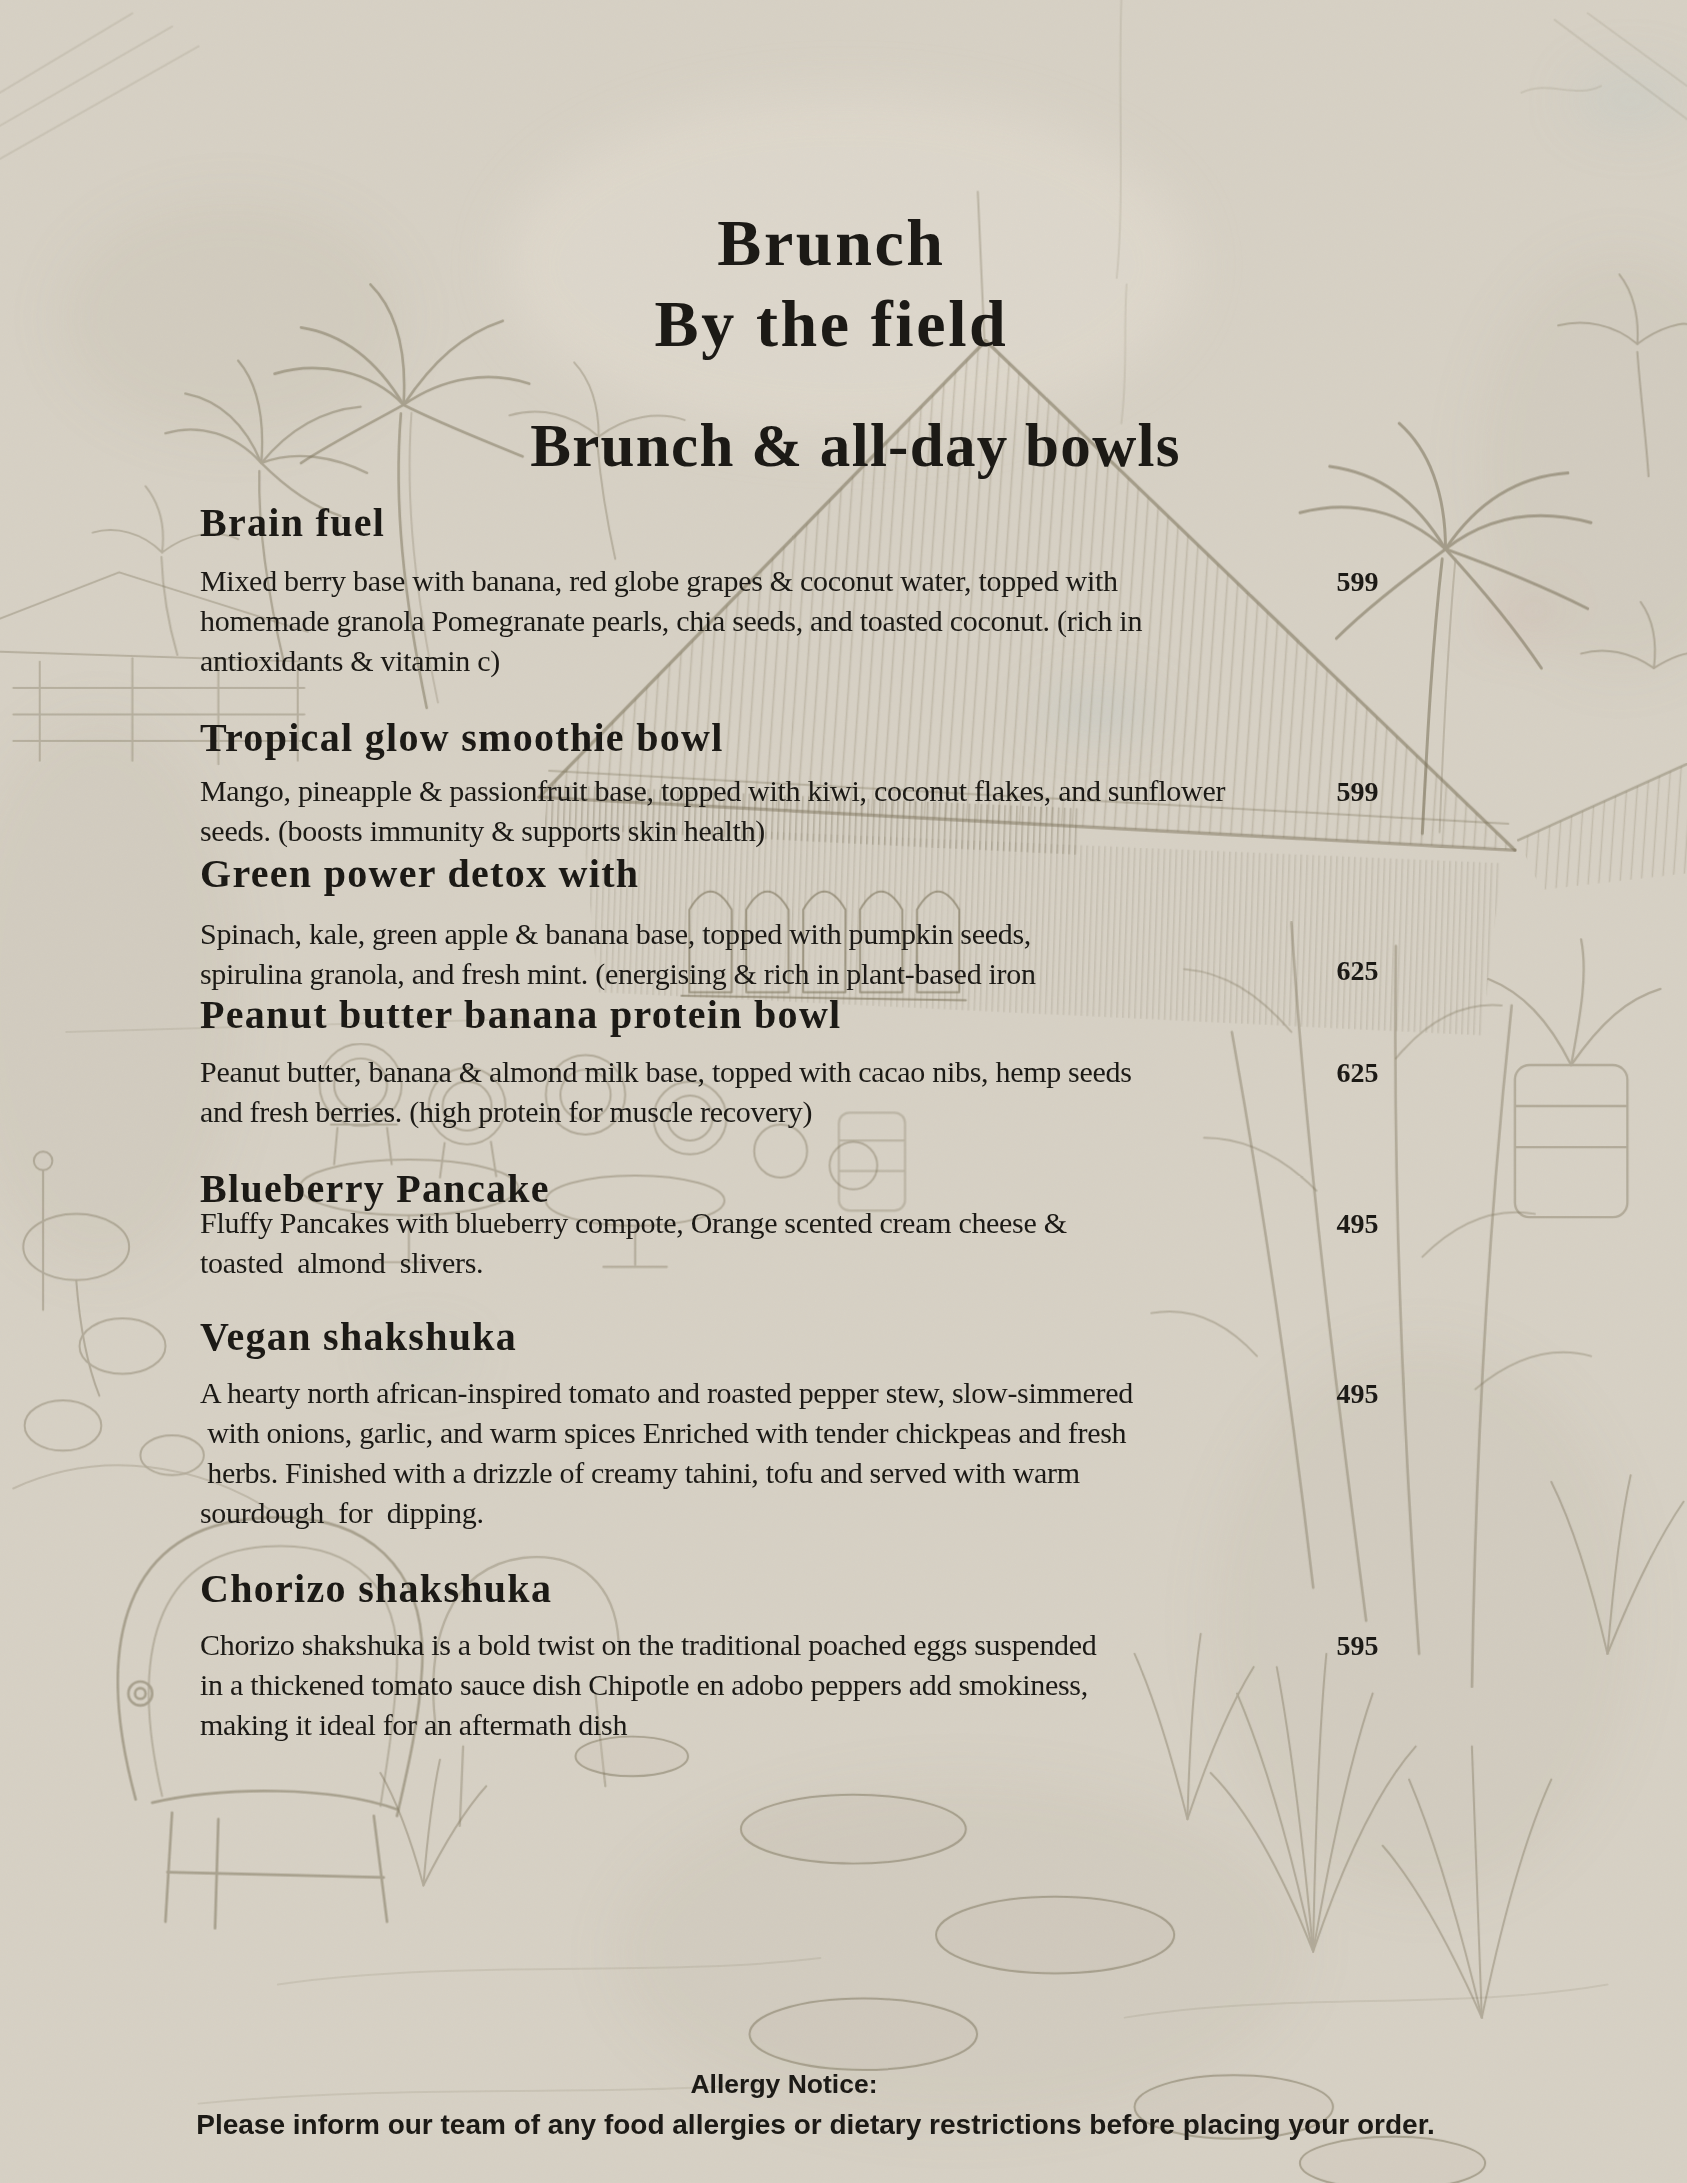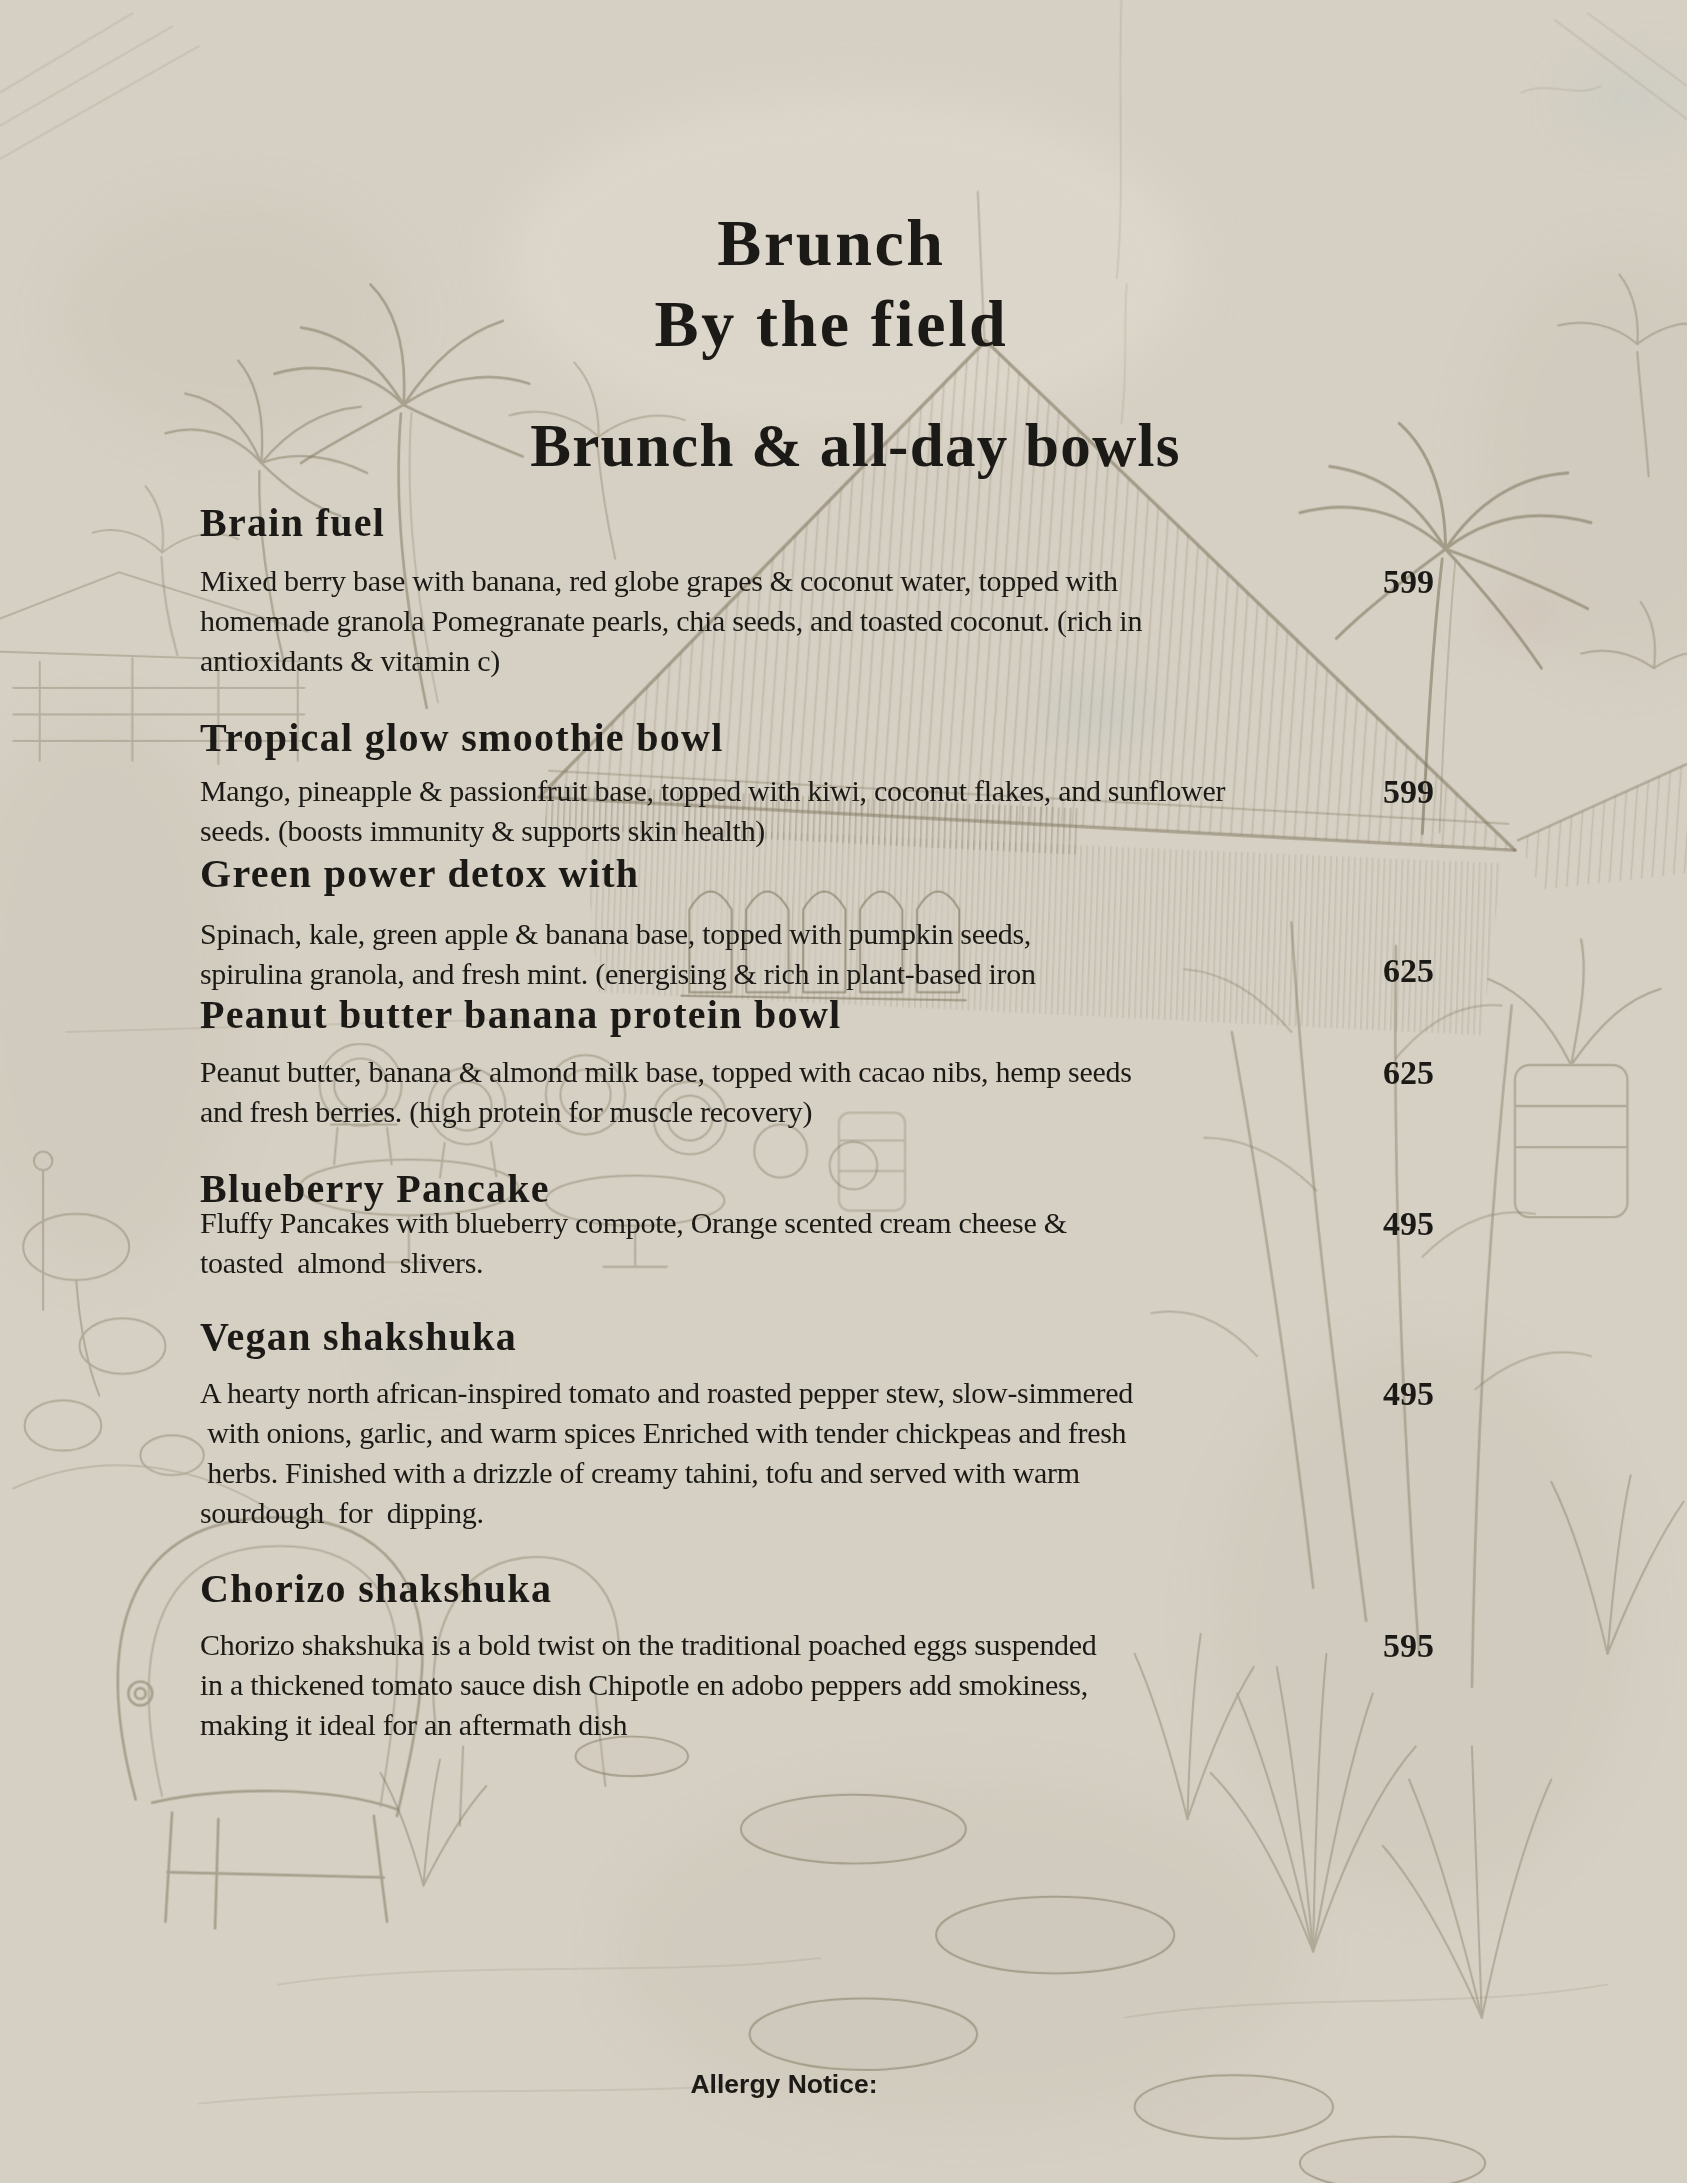--- a/index.html
+++ b/index.html
@@ -24,22 +24,22 @@
   .item-name{
     left:200px;
     font-size:40px;font-weight:bold;letter-spacing:1.3px;line-height:40px;
   }
   .item-desc{
     left:200px;width:1389px;
     font-size:30px;line-height:40px;letter-spacing:-0.3px;
     white-space:pre;
   }
   .item-price{
-    left:1372px;width:73px;text-align:center;
-    font-size:34px;font-weight:bold;line-height:40px;
+    left:1321px;width:73px;text-align:center;
+    font-size:28px;font-weight:bold;line-height:40px;
   }
   .footer-title{
     left:0;width:1568px;text-align:center;
     font-family:"Liberation Sans","DejaVu Sans",sans-serif;
     font-size:26.5px;font-weight:bold;line-height:1.2;
   }
   .footer-text{
     left:0;width:1631px;text-align:center;
     font-family:"Liberation Sans","DejaVu Sans",sans-serif;
     font-size:28px;font-weight:bold;line-height:1.2;
@@ -358,15 +358,16 @@
 
   <section>
     <h3 class="abs item-name" style="top:1569px;">Chorizo shakshuka</h3>
     <p class="abs item-desc" style="top:1625px;">Chorizo shakshuka is a bold twist on the traditional poached eggs suspended
 in a thickened tomato sauce dish Chipotle en adobo peppers add smokiness,
 making it ideal for an aftermath dish</p>
     <span class="abs item-price" style="top:1626px;">595</span>
   </section>
 
   <div class="abs footer-title" style="top:2069px;">Allergy Notice:</div>
+  <div class="abs footer-text" style="top:2108px;">Please inform our team of any food allergies or dietary restrictions before placing your order.</div>
 
 </div>
 
 
 </body></html>

